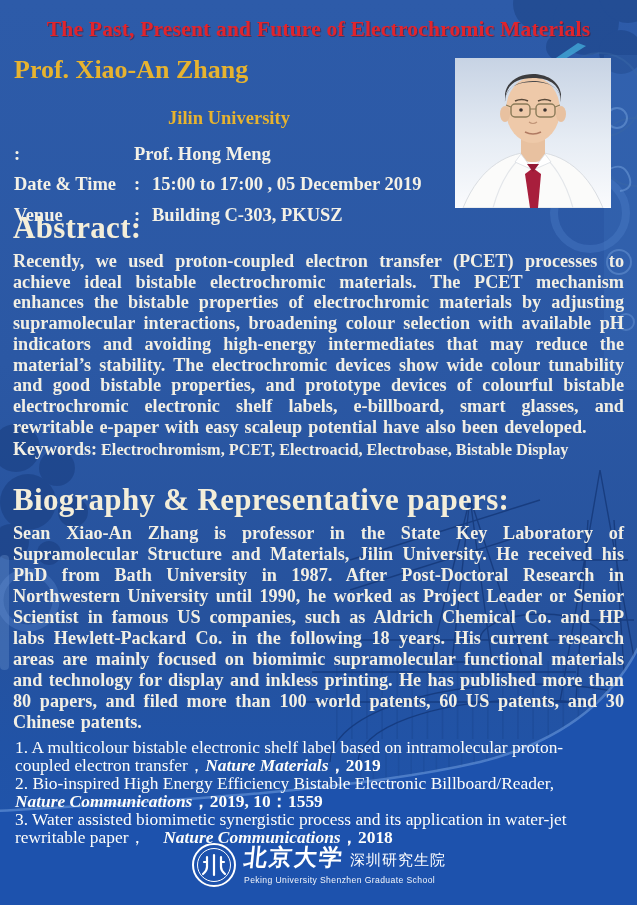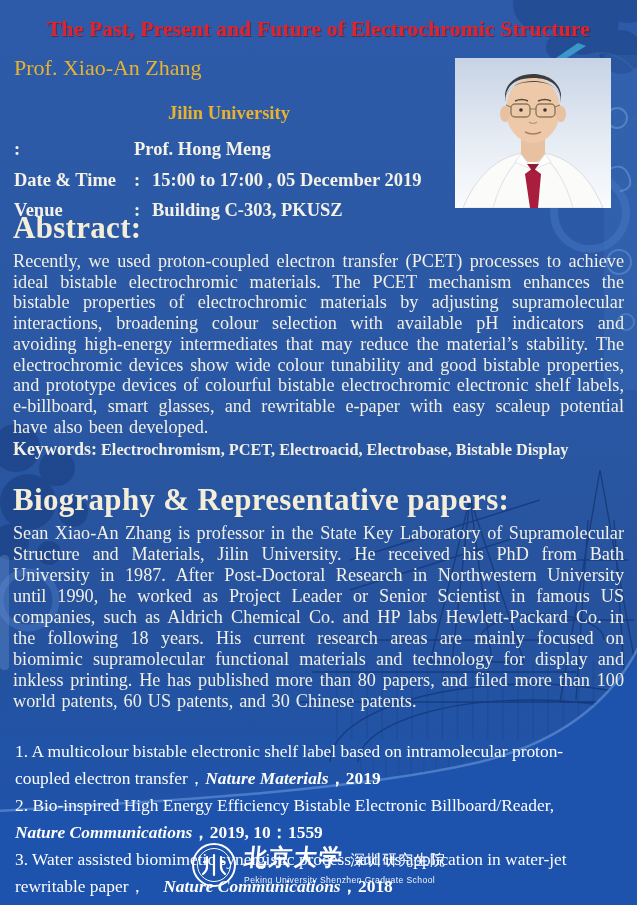--- a/index.html
+++ b/index.html
@@ -15,43 +15,43 @@
   .content { position:relative; z-index:2; }
 
   .title {
     position:absolute; left:0; top:17px; width:100%;
     text-align:center; font-size:21.5px; font-weight:bold;
     color:#e1242c; letter-spacing:.2px;
     text-shadow:1px 1px 0 rgba(70,10,25,.45);
     z-index:2;
   }
   .header { position:absolute; left:14px; top:55px; width:430px; z-index:2; }
-  .speaker-name { font-size:22px; font-weight:normal; color:#e7b32f; line-height:1.15; }
+  .speaker-name { font-size:26px; font-weight:bold; color:#e7b32f; line-height:1.15; }
   .speaker-aff  { font-size:18.5px; font-weight:bold; color:#e7b32f; margin-top:23px;text-align:center; }
   .info { margin-top:15px; }
   .info-row { display:grid; grid-template-columns:120px 18px auto; font-size:18.5px;
     font-weight:bold; color:#f4f1e6; margin-bottom:9.5px; white-space:nowrap; }
   .photo-frame { position:absolute; left:455px; top:58px; width:156px; height:150px; z-index:2; }
   .photo-frame svg { display:block; }
 
   .section { position:absolute; left:13px; width:611px; z-index:2; color:#f3efe2; }
   .sec-abstract { top:210px; }
   .sec-bio { top:482px; }
   .sec-heading { font-size:31px; font-weight:bold; color:#f4eed9; letter-spacing:.3px; }
   .body-text {
-    margin-top:5px; font-size:18.2px; font-weight:normal; line-height:20.7px;
+    margin-top:5px; font-size:18.2px; font-weight:bold; line-height:20.7px;
     text-align:justify; color:#f2efe4; word-spacing:1.5px;
   }
   .sec-bio .body-text { line-height:21px; }
   .kw-line { margin-top:2px; font-weight:bold; color:#f2efe4; }
   .kw-label { font-size:18px; }
   .kw-text { font-size:16.3px; }
 
   .papers { position:absolute; left:15px; top:738px; width:584px; z-index:2;
-    color:#fdfdfa; font-size:17.4px; line-height:27px; }
+    color:#fdfdfa; font-size:17.4px; line-height:18px; }
   .paper { font-weight:normal; }
   .paper .journal { font-weight:bold; font-style:italic; }
   .paper .tail { font-weight:bold; }
 
   .footer { position:absolute; left:0; top:842px; width:100%; z-index:2;
     display:flex; justify-content:center; }
   .logo-wrap { display:flex; align-items:flex-start; gap:7px; }
   .logo-texts { color:#ffffff; }
   .cn-row { display:flex; align-items:baseline; gap:6px; }
   .cn-big { font-size:23px; font-weight:bold; transform:skewX(-6deg); letter-spacing:2px; }
@@ -112,21 +112,21 @@
       <path d="M336,700 H600" stroke-width="78" stroke="#0e2e6b" opacity="0.28" stroke-dasharray="1.6 13.5"></path>
       <path d="M360,770 H580" stroke-width="40" stroke="#0e2e6b" opacity="0.22" stroke-dasharray="1.6 11"></path>
     </g>
 
     <g>
       <path d="M-20,812 C150,802 350,792 480,762 C560,742 612,702 640,644 L640,910 L-20,910 Z" fill="#1d52ad"></path>
       <path d="M-20,812 C150,802 350,792 480,762 C560,742 612,702 640,644" fill="none" stroke="rgba(130,175,235,0.45)" stroke-width="2.5"></path>
     </g>
   </svg>
 
-  <h1 class="title">The Past, Present and Future of Electrochromic Structure</h1>
+  <h1 class="title">The Past, Present and Future of Electrochromic Materials</h1>
 
   <div class="header content">
     <div class="speaker-name">Prof. Xiao-An Zhang</div>
     <div class="speaker-aff">Jilin University</div>
     <div class="info">
       <div class="info-row">
         <span>:</span>
         <span>Prof. Hong Meng</span>
       </div>
       <div class="info-row">

